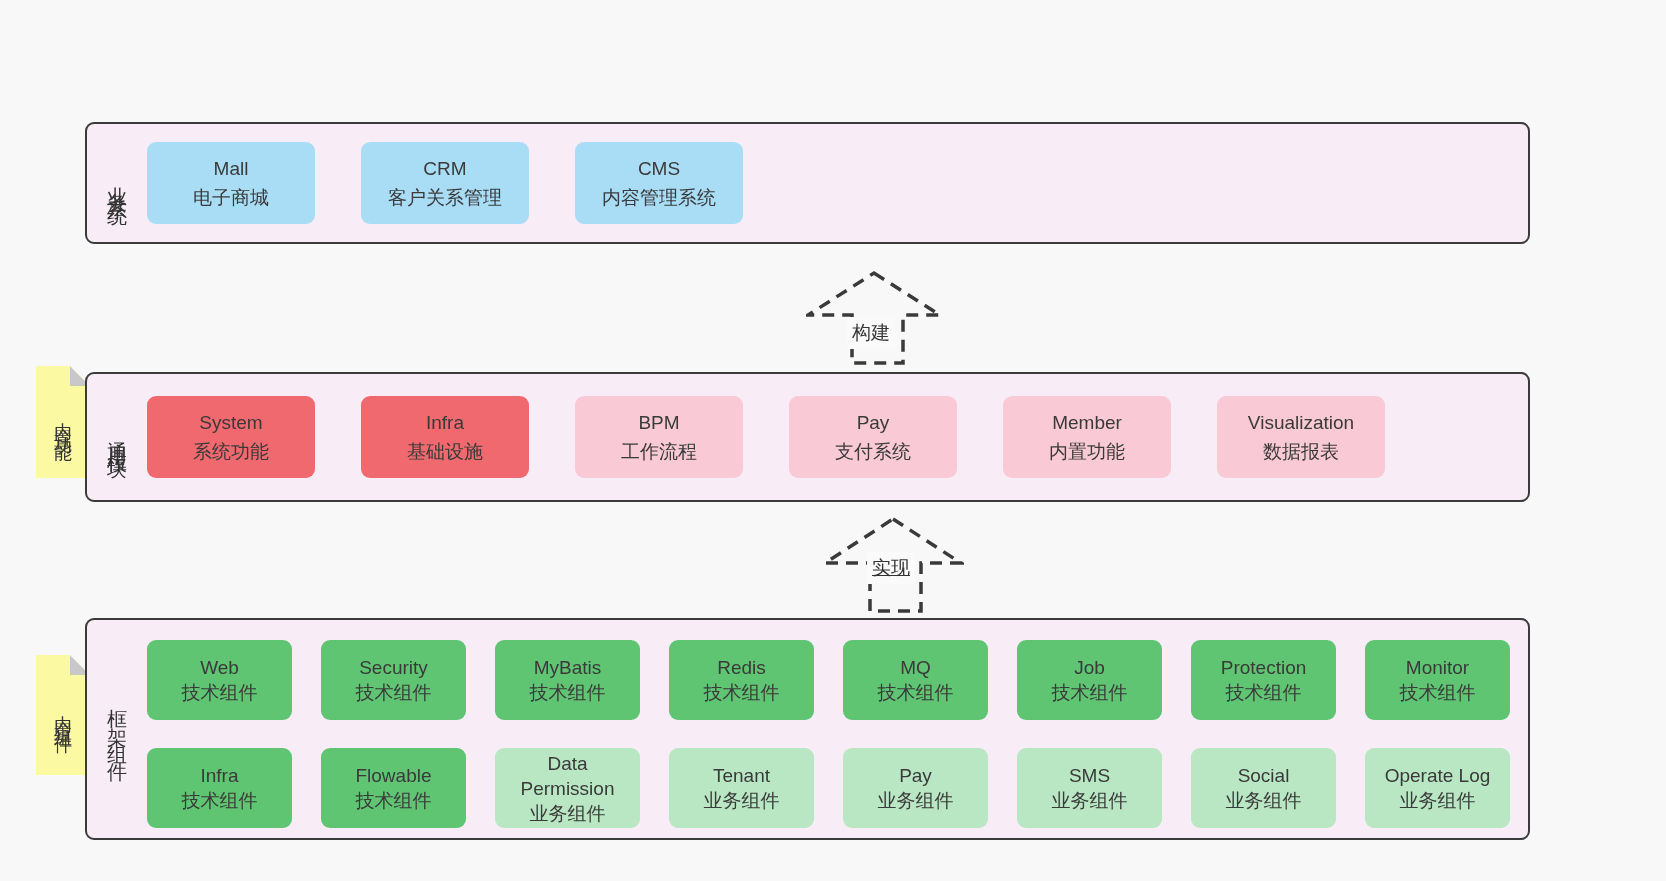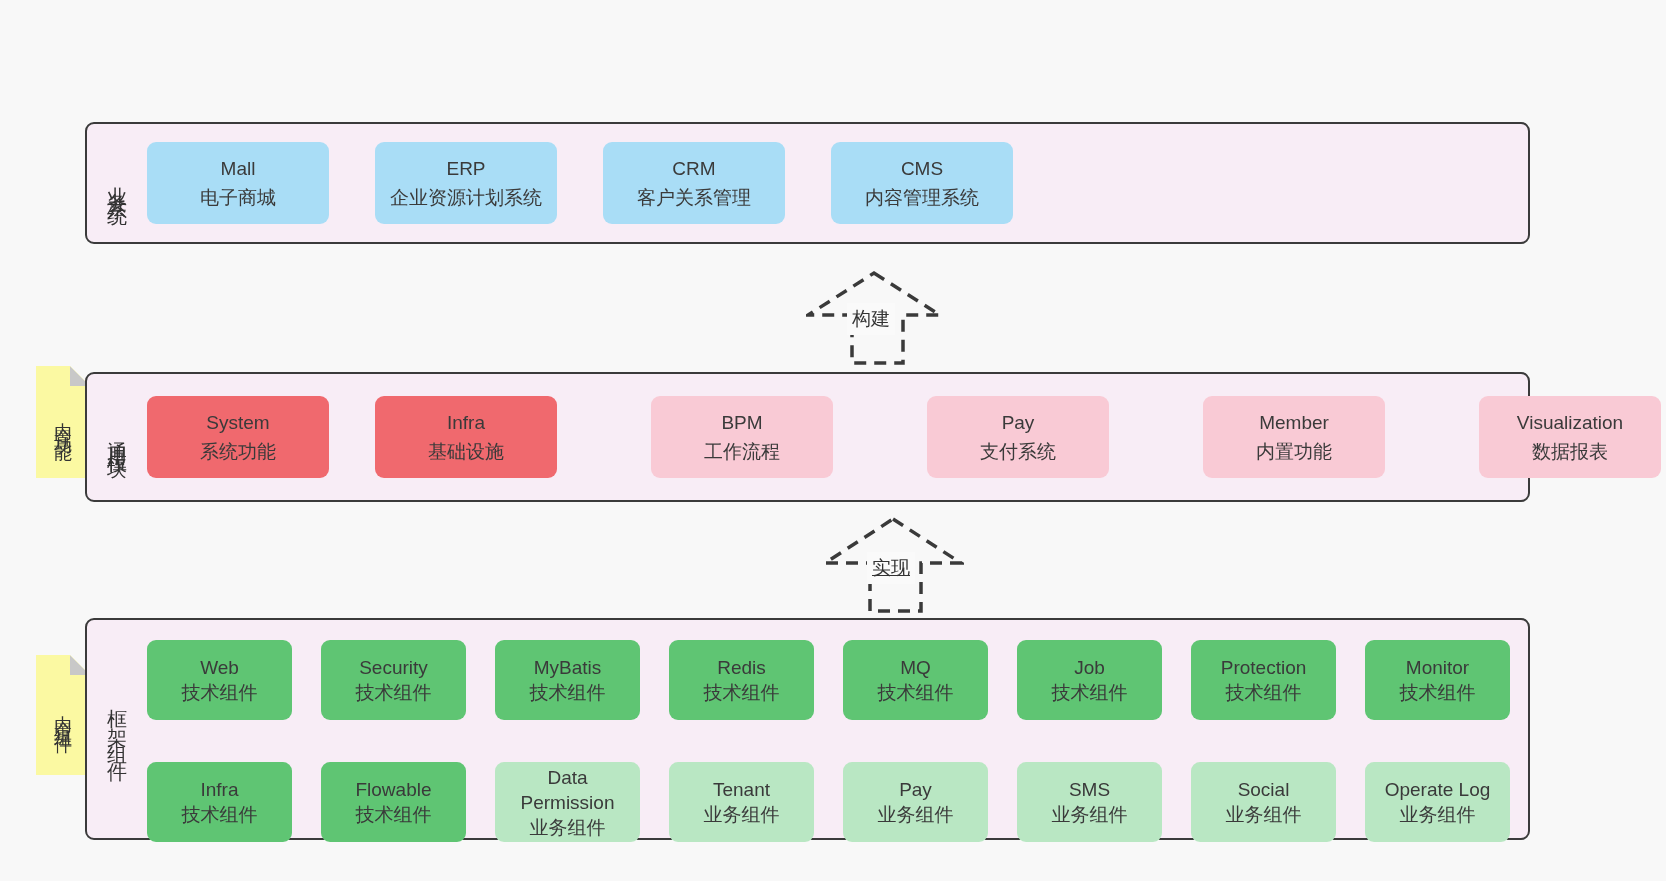--- a/index.html
+++ b/index.html
@@ -26,34 +26,34 @@
     font-size:20px; letter-spacing:6px; color:#333;
   }
   #panel-components .side-label { letter-spacing:18px; }
 
   .boxes-row {
     position:absolute; left:60px; top:0; height:100%;
     display:flex; align-items:center; gap:46px;
   }
   .rows-wrap {
     position:absolute; left:60px; top:20px;
-    display:flex; flex-direction:column; gap:42px;
+    display:flex; flex-direction:column; gap:28px;
   }
   .rows-wrap .boxes-row { position:static; height:auto; gap:29px; }
 
   .box {
     box-sizing:border-box; border-radius:9px; padding:2px 4px;
     display:flex; flex-direction:column; align-items:center; justify-content:center;
     text-align:center; font-size:19px; line-height:29px; color:#3a3a3a;
   }
-  .box-l { width:182px; height:82px; }
+  .box-l { width:168px; height:82px; }
   .box-s { width:145px; height:80px; line-height:25px; }
   .blue       { background:var(--blue,#a9ddf6); }
   .red        { background:var(--red,#f0696e); }
-  .pink       { background:var(--pink,#f9cad5);margin-left:48px; }
+  .pink       { background:var(--pink,#f9cad5); }
   .green      { background:var(--green,#5fc573); }
   .lightgreen { background:var(--lightgreen,#b9e7c3); }
 
   .note {
     position:absolute; left:36px; width:54px; z-index:1;
     background:var(--note_bg,#fbf9a2);
     clip-path:polygon(0 0, calc(100% - 20px) 0, 100% 20px, 100% 100%, 0 100%);
     display:flex; align-items:center; justify-content:center;
   }
   .note::after {
@@ -69,21 +69,21 @@
 
   .arrow { position:absolute; z-index:0; }
   #arrow-build     { left:806px; top:270px; }
   #arrow-implement { left:822px; top:516px; }
   .arrow polygon { fill:none; stroke:#3a3a3a; stroke-width:3.5; stroke-dasharray:12 8; }
 
   .arrow-label {
     position:absolute; z-index:3; background:#fafafa;
     font-size:19px; color:#333; padding:3px 5px; text-align:center;
   }
-  #label-build     { left:847px; top:303px; }
+  #label-build     { left:847px; top:317px; }
   #label-implement { left:867px; top:552px;text-decoration:underline; }
 </style>
 </head>
 <body>
 
 <div class="note" id="note-modules">
   <span class="note-text">内置功能</span>
 </div>
 <div class="note" id="note-components">
   <span class="note-text">内置组件</span>
@@ -100,24 +100,20 @@
 <div class="arrow-label" id="label-implement">实现</div>
 
 <div class="panel" id="panel-business">
   <div class="side-label">业务系统</div>
   <div class="boxes-row">
       <div class="box box-l blue">
         <div>Mall</div>
         <div>电子商城</div>
       </div>
       <div class="box box-l blue">
-        <div>ERP</div>
-        <div>企业资源计划系统</div>
-      </div>
-      <div class="box box-l blue">
         <div>CRM</div>
         <div>客户关系管理</div>
       </div>
       <div class="box box-l blue">
         <div>CMS</div>
         <div>内容管理系统</div>
       </div>
     </div>
 </div>
 

